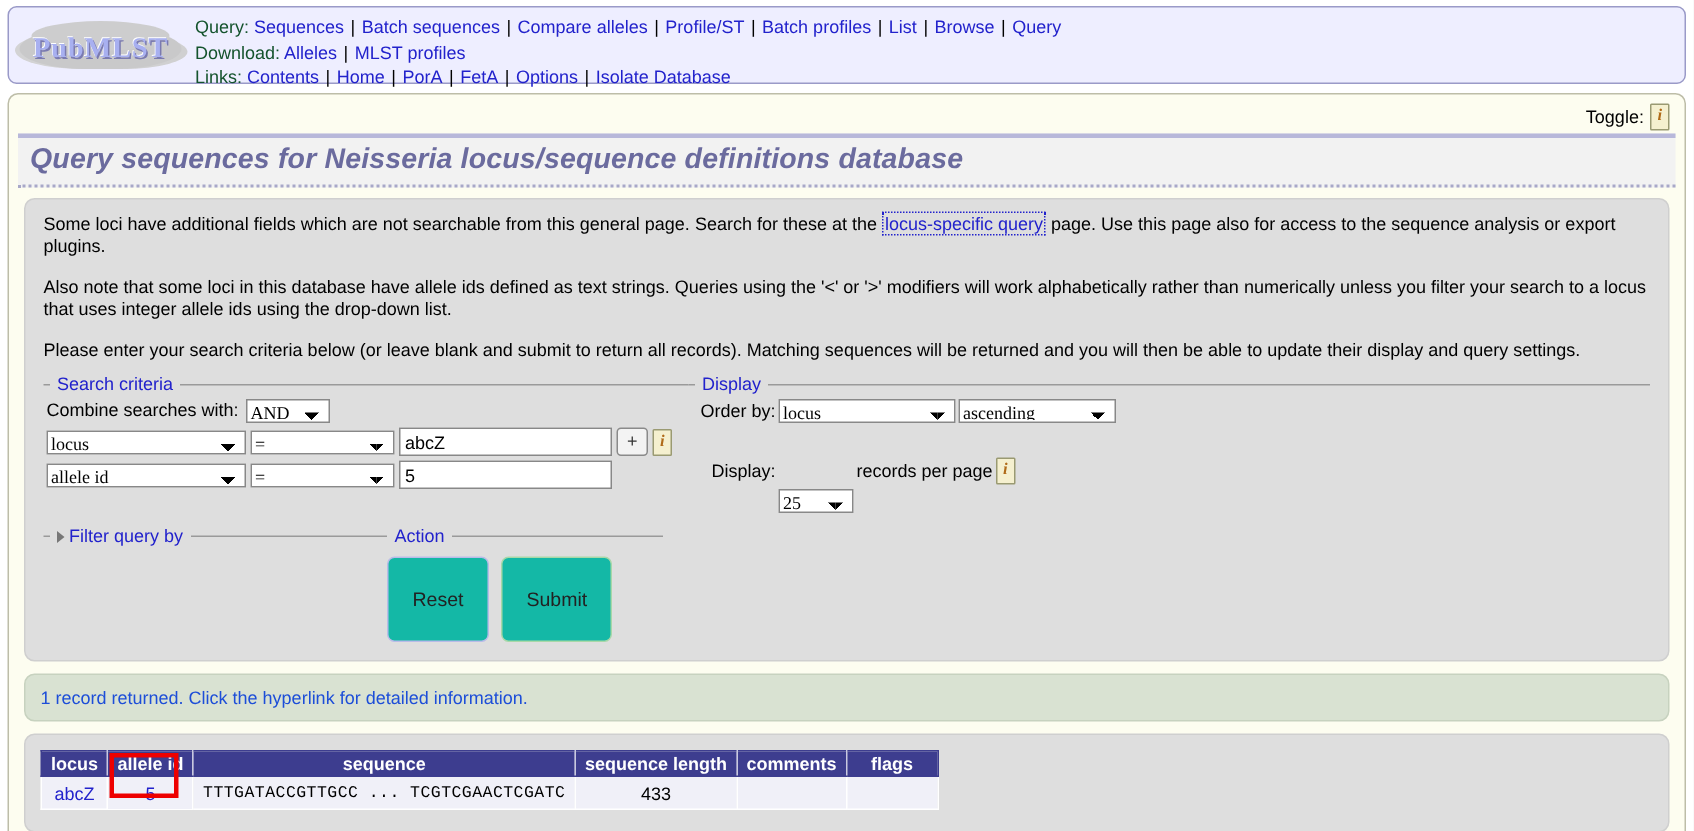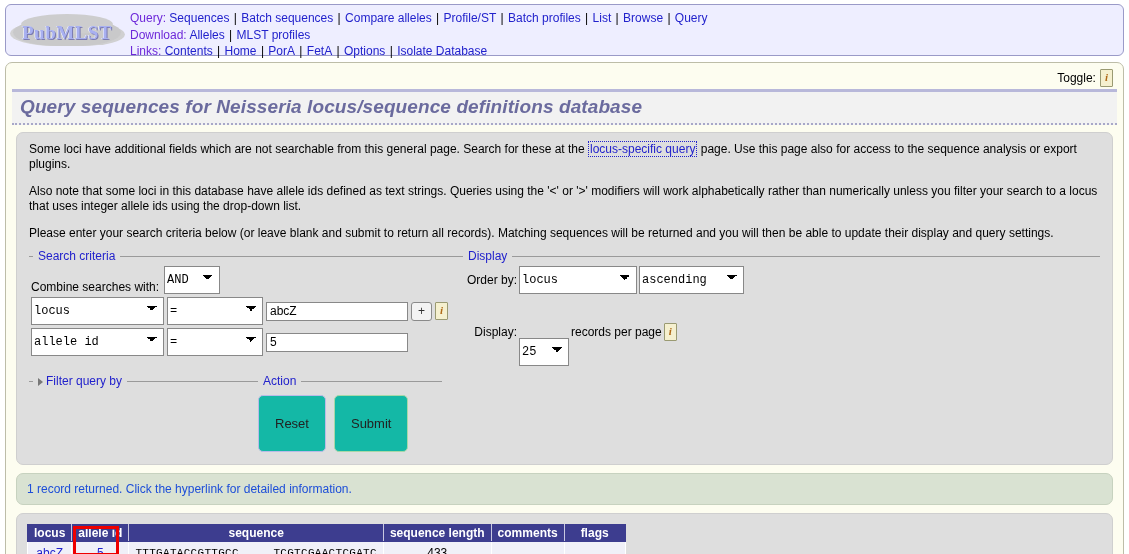--- a/index.html
+++ b/index.html
@@ -73,21 +73,21 @@
     letter-spacing: .5px;
     color: #a8b0f0;
     text-shadow: 1px 1px 0 #7a7ab0, -0.5px -0.5px 0 #ffffff;
   }
   .navlines {
     padding: 2px 6px 0 2px;
     line-height: 16.5px;
     font-size: 12px;
   }
   .navline { white-space: nowrap; }
-  .navlabel { color: #6d28d9; }
+  .navlabel { color: #14532d; }
   a.nav, a.lnk {
     color: #2222cc;
     text-decoration: none;
   }
   .sep { color: #000000; padding: 0 1px; }
 
   
   .outer {
     margin: 6px 5px 0 5px;
     border: 1px solid #bdbda8;
@@ -177,40 +177,40 @@
     padding: 0 5px 0 5px;
     margin-left: 4px;
   }
   .fs-search { width: 430px; }
   .fs-display { flex: 1; margin-left: 10px; }
   .fs-filter { width: 225px; }
   .fs-action { flex: 1; margin-left: 8px; max-width: 188px; }
 
   .combine-row {
     display: flex;
-    align-items: flex-end;
+    align-items: flex-start;
     gap: 5px;
     margin: 1px 0 3px 2px;
   }
   .crit-row {
     display: flex;
     align-items: center;
     gap: 3px;
     margin: 0 0 3px 2px;
   }
 
   
   select.sel {
-    font-family: Liberation Mono, monospace;
+    font-family: Liberation Serif, serif;
     font-size: 12px;
     background: #ffffff;
     border: 1px solid #888888;
     border-radius: 0;
     padding: 1px 2px;
-    height: 28px;
+    height: 16px;
     color: #000;
     -webkit-appearance: none;
     appearance: none;
     background-image:
       linear-gradient(45deg, transparent 50%, #000 50%),
       linear-gradient(135deg, #000 50%, transparent 50%);
     background-position:
       calc(100% - 11px) 8px,
       calc(100% - 6px) 8px;
     background-size: 5px 5px, 5px 5px;

